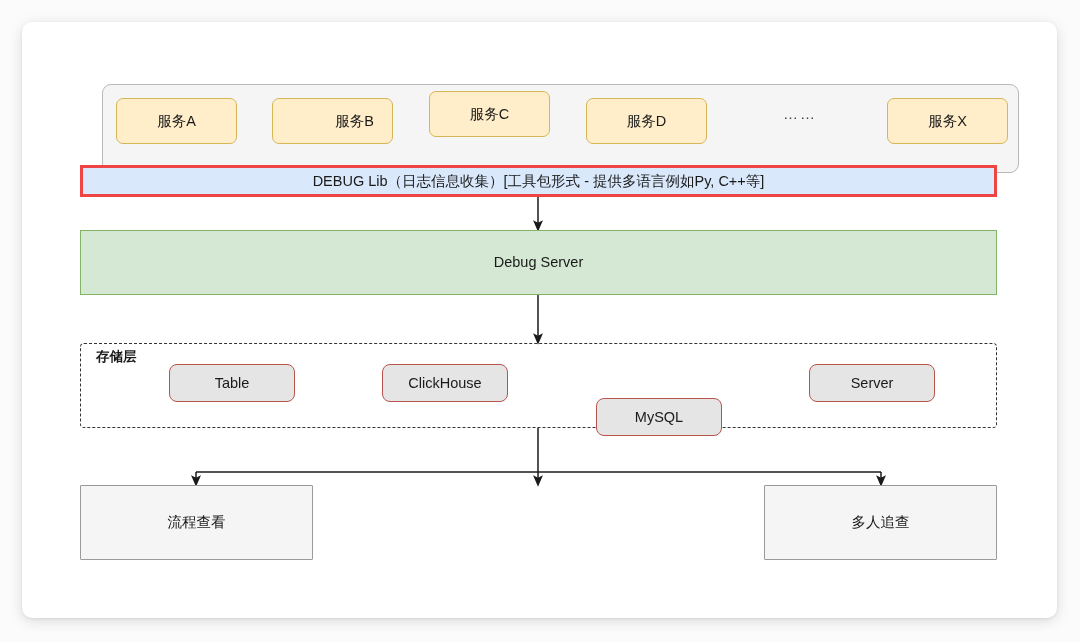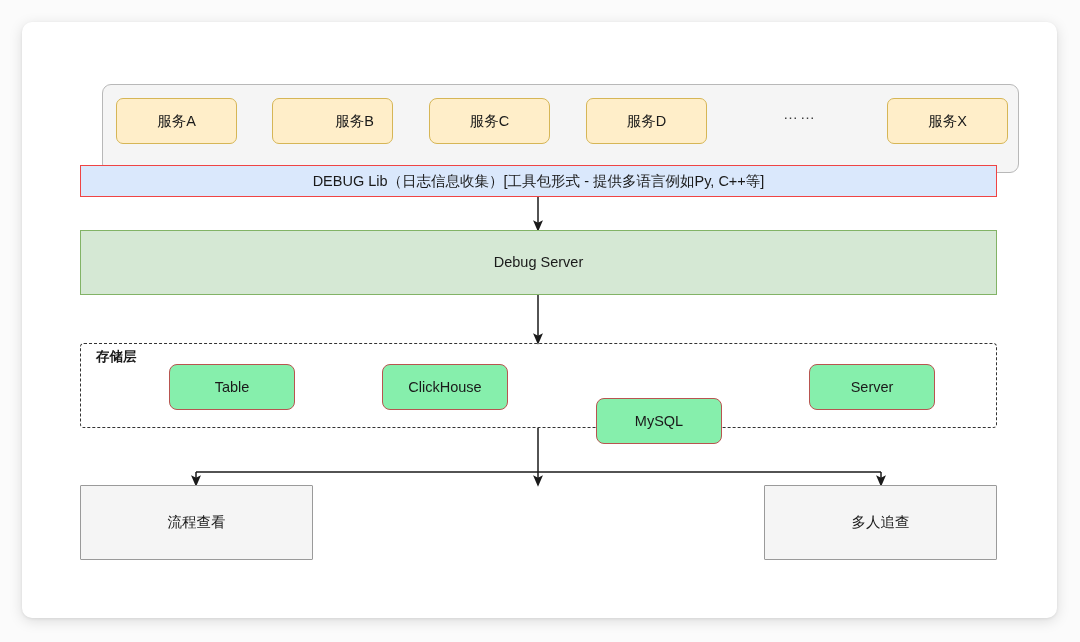--- a/index.html
+++ b/index.html
@@ -76,21 +76,21 @@
     font-size: 15px;
     letter-spacing: 2px;
   }
   
   #debug-lib {
     left: 80px;
     top: 165px;
     width: 917px;
     height: 32px;
     background: #dae8fc;
-    border: 1px solid #ef4444;
+    border: 3px solid #ef4444;
     font-size: 14.5px;
   }
   
   #debug-server {
     left: 80px;
     top: 230px;
     width: 917px;
     height: 65px;
     background: #d5e8d4;
     border: 1px solid #82b366;
@@ -111,24 +111,24 @@
   #storage-label {
     position: absolute;
     left: 96px;
     top: 348px;
     font-size: 13.5px;
     color: #1a1a1a;
     font-weight: 600;
     white-space: nowrap;
   }
   .store-box {
-    background: #86efac;
+    background: #e5e5e5;
     border: 1px solid #b85450;
     border-radius: 8px;
-    height: 46px;
+    height: 38px;
     font-size: 14.5px;
   }
   
   .result-box {
     background: #f5f5f5;
     border: 1px solid #9a9a9a;
     border-radius: 1px;
     height: 75px;
     font-size: 14.5px;
   }
@@ -169,21 +169,21 @@
       <line x1="881" y1="472" x2="881" y2="481" stroke="#1a1a1a" stroke-width="1.5" marker-end="url(#arrowhead)"></line>
     </svg>
 
     <div id="service-group">
       <div class="node service-box" style="left:13px; top:13px; width:121px;">
         <span>服务A</span>
       </div>
       <div class="node service-box" style="left:169px; top:13px; width:121px;padding-left:44px;">
         <span>服务B</span>
       </div>
-      <div class="node service-box" style="left:326px; top:13px; width:121px;border-radius:8px;">
+      <div class="node service-box" style="left:326px; top:6px; width:121px;">
         <span>服务C</span>
       </div>
       <div class="node service-box" style="left:483px; top:13px; width:121px;">
         <span>服务D</span>
       </div>
       <div class="node service-box" style="left:784px; top:13px; width:121px;">
         <span>服务X</span>
       </div>
     </div>
 

